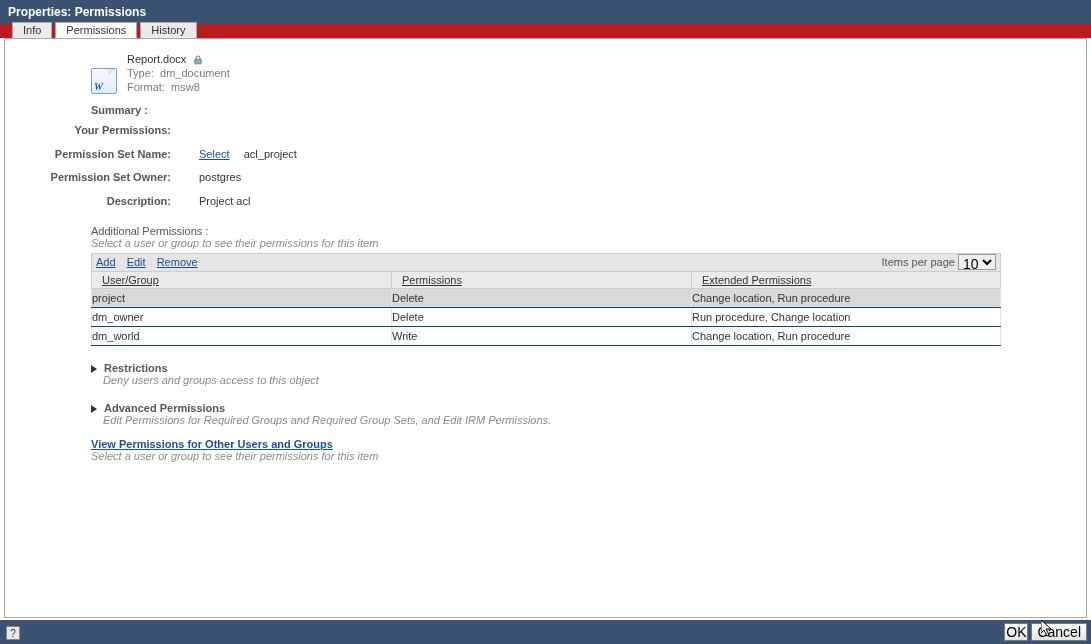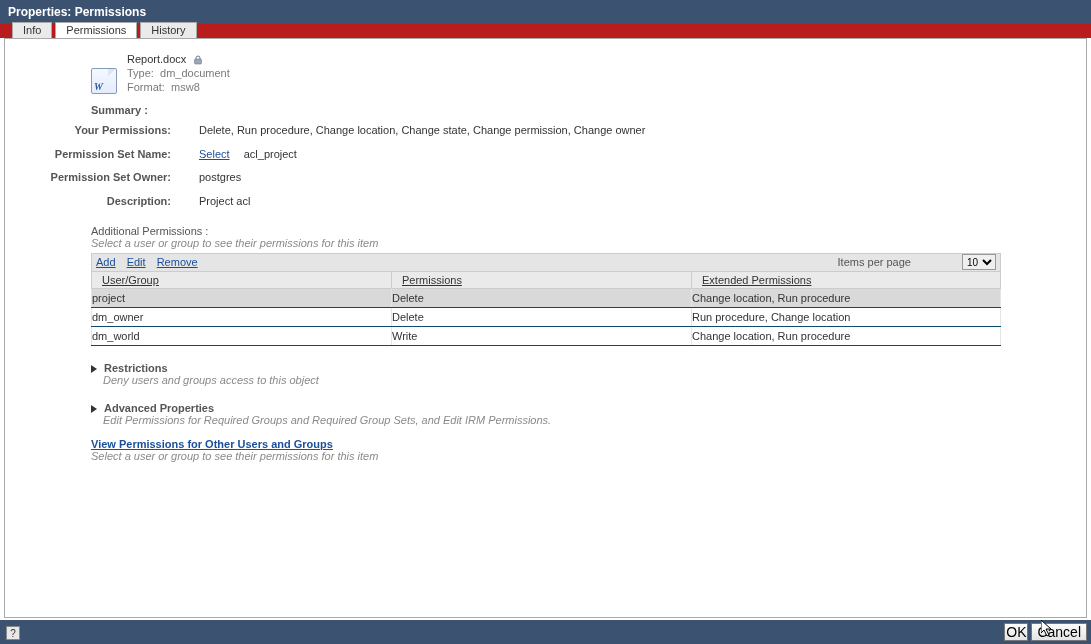--- a/index.html
+++ b/index.html
@@ -31,21 +31,21 @@
   .link { color:#1a4f9c; text-decoration:underline; cursor:pointer; }
   .link-gap { display:inline-block; width:8px; }
 
   .section-heading { font-weight:normal; color:#555; margin-top:14px; }
   .section-sub { color:#8a8a8a; font-style:italic; }
 
   .toolbar-row { display:flex; align-items:center; margin-top:4px; background:#e5e5e5; border-top:1px solid #ccc; border-left:1px solid #ccc; border-right:1px solid #ccc; padding:2px 4px; width:910px; height:18px; }
   .toolbar-links a { margin-right:8px; }
   .spacer { flex:1; }
   .items-per { color:#555; }
-  select.ipp { font-size:10px; height:16px; border:1px solid #999;margin-left:48px; }
+  select.ipp { font-size:14px; height:16px; border:1px solid #999; }
 
   table.perm { border-collapse:collapse; width:910px; }
   table.perm th { background:#eaeaea; border:1px solid #ccc; text-align:left; font-weight:normal; padding:2px 10px; color:#333; text-decoration:underline; cursor:pointer; }
   table.perm th:first-child { width:300px; }
   table.perm th:nth-child(2){ width:300px; }
   table.perm td { border-left:1px solid #e5e5e5; border-right:1px solid #e5e5e5; border-bottom:1px solid #0c4a6e; padding:3px 0; color:#333; }
   tr.selected td { background:#d9d9d9; }
 
   .disclosure { margin-top:16px; }
   .disclosure .tri { display:inline-block; width:0; height:0; border-top:4px solid transparent; border-bottom:4px solid transparent; border-left:6px solid #333; margin-right:4px; vertical-align:middle; cursor:pointer; }
@@ -95,21 +95,20 @@
         <div class="file-sub"><span>Type:</span>&nbsp;&nbsp;<span>dm_document</span></div>
         <div class="file-sub"><span>Format:</span>&nbsp;&nbsp;<span>msw8</span></div>
       </div>
     </div>
 
     <div class="summary-block">
       <div class="summary-label">Summary :</div>
 
       <div class="kv-row">
         <div class="kv-key">Your Permissions:</div>
-        <div class="kv-val">Delete, Run procedure, Change location, Change state, Change permission, Change owner</div>
       </div>
 
       <div class="kv-row">
         <div class="kv-key">Permission Set Name:</div>
         <div class="kv-val">
           <a class="link">Select</a>
           <span class="link-gap"></span>
           <span>acl_project</span>
         </div>
       </div>
@@ -169,21 +168,21 @@
     </table>
 
     <div class="disclosure">
       <span class="tri"></span>
       <span class="head">Restrictions</span>
       <div class="sub">Deny users and groups access to this object</div>
     </div>
 
     <div class="disclosure">
       <span class="tri"></span>
-      <span class="head">Advanced Properties</span>
+      <span class="head">Advanced Permissions</span>
       <div class="sub">Edit Permissions for Required Groups and Required Group Sets, and Edit IRM Permissions.</div>
     </div>
 
     <div class="view-link">
       <a class="link">View Permissions for Other Users and Groups</a>
       <div class="sub">Select a user or group to see their permissions for this item</div>
     </div>
 
   </div>
 </div>

